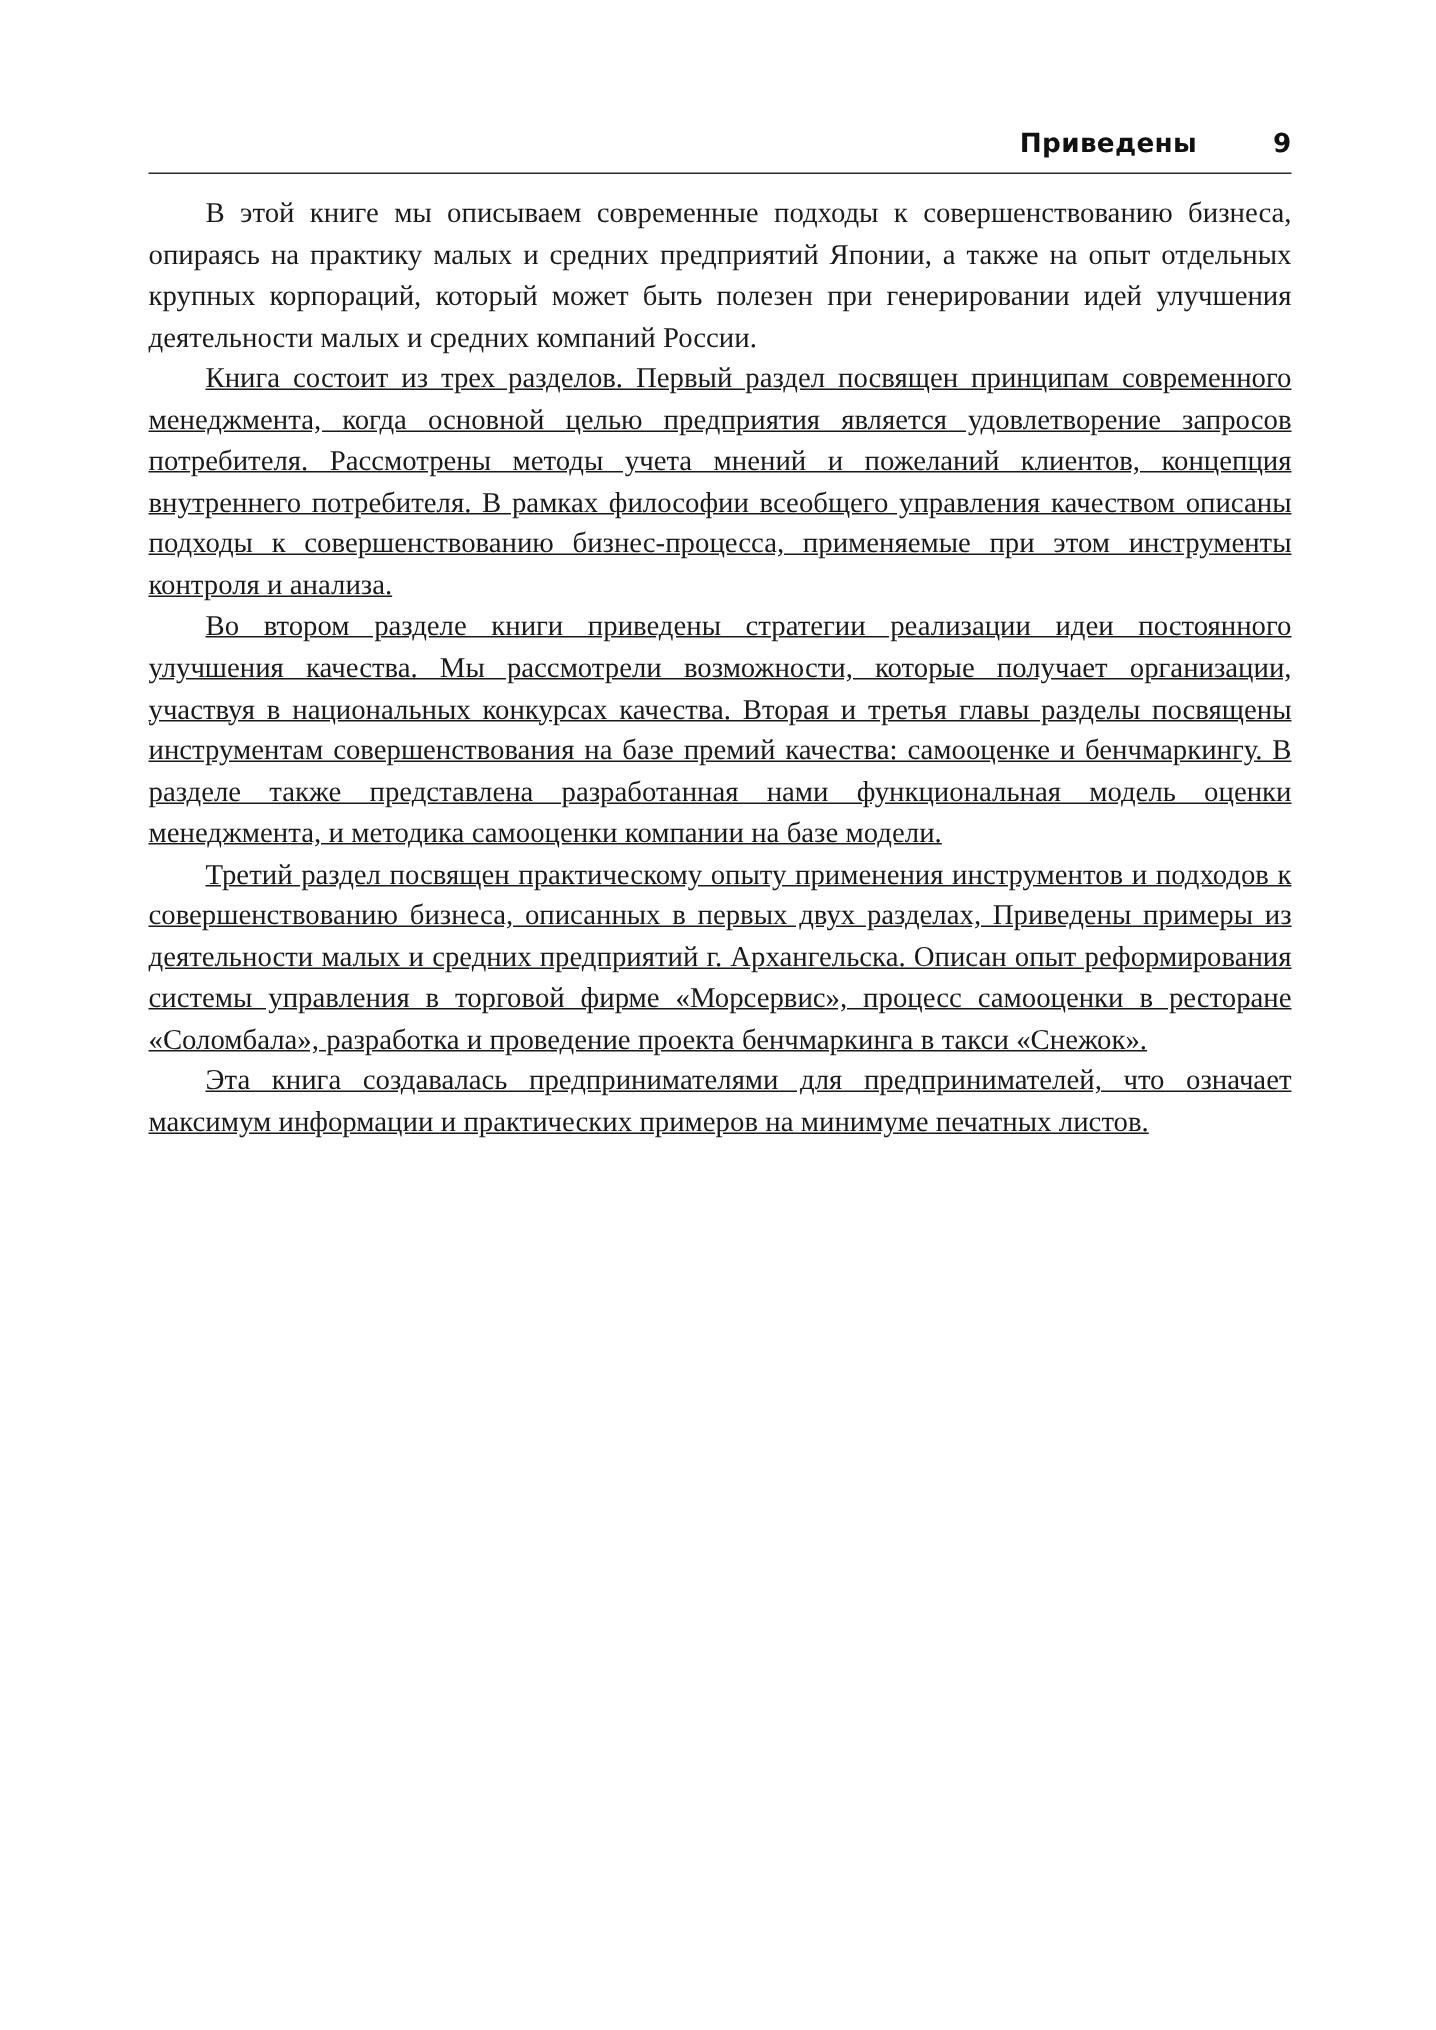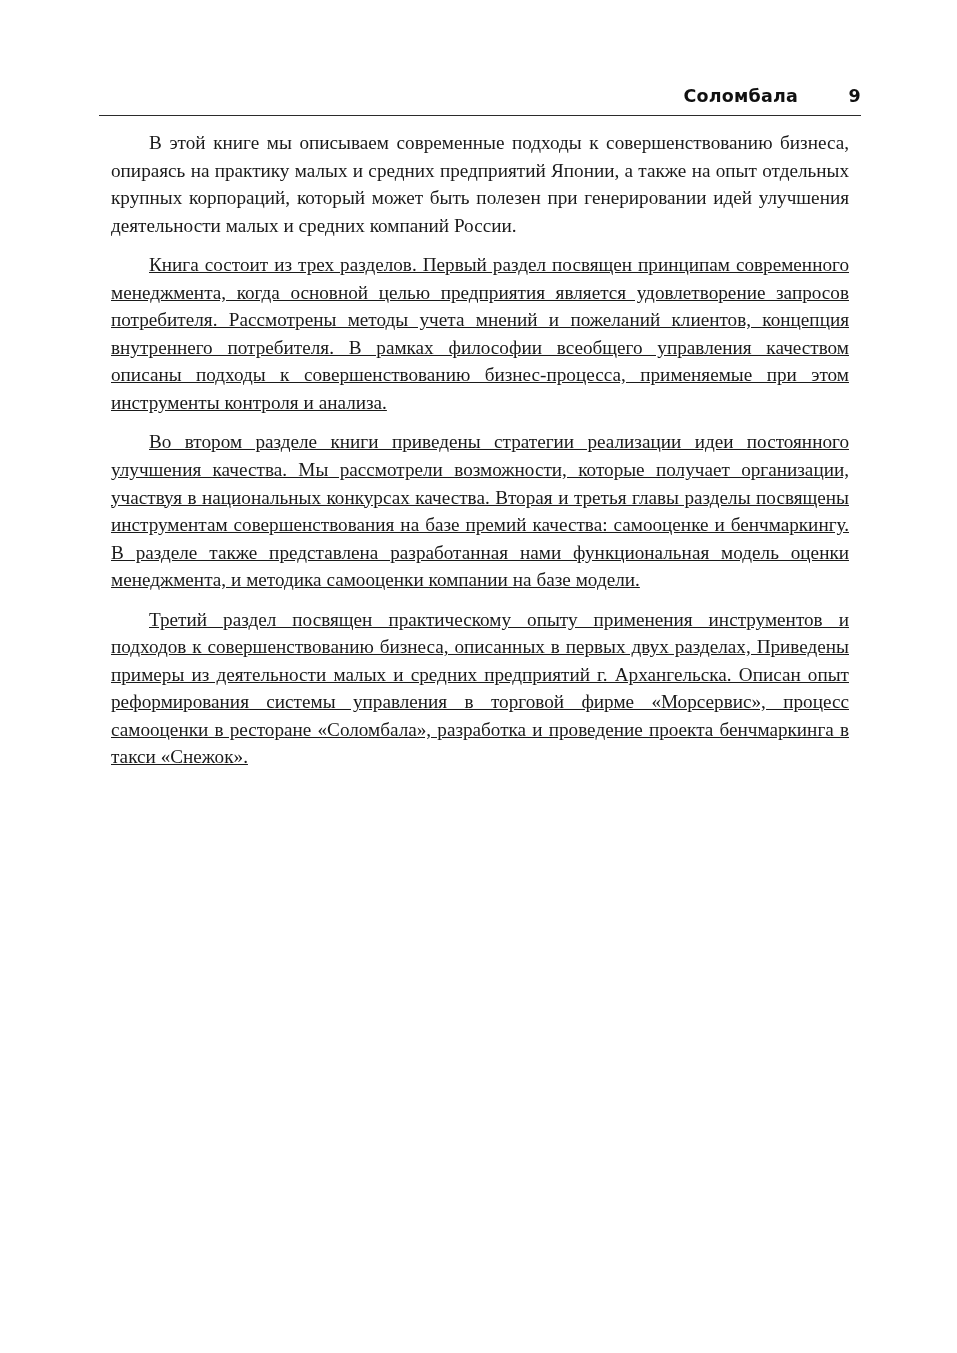--- a/index.html
+++ b/index.html
@@ -44,21 +44,21 @@
   .header-page-number {
     min-width: 22px;
     text-align: right;
   }
   .rule {
     border-top: 1.2px solid #2b2b2b;
     width: 100%;
     margin: 0 0 13px 0;
   }
   p.para {
-    margin: 12px;
+    margin: 0;
     font-size: 19.2px;
     line-height: 1.435;
     text-align: justify;
     text-indent: 38px;
     hyphens: manual;
     word-spacing: 0.1px;
   }
   p.para + p.para {
     margin-top: 0;
     text-decoration: underline;
@@ -67,24 +67,25 @@
     margin-top: 26px;
   }
 </style>
 </head>
 <body>
 
 <div class="page">
   <div class="content">
 
     <div class="header-row">
-      <span class="header-title">Соломбала</span>
+      <span class="header-title">Приведены</span>
       <span class="header-page-number">9</span>
     </div>
     <div class="rule"></div>
 
     <p class="para">В этой книге мы описываем современные подходы к совершенствованию бизнеса, опираясь на практику малых и средних предприятий Японии, а также на опыт отдельных крупных корпораций, который может быть полезен при генерировании идей улучшения деятельности малых и средних компаний России.</p>
     <p class="para">Книга состоит из трех разделов. Первый раздел посвящен принципам современного менеджмента, когда основной целью предприятия является удовлетворение запросов потребителя. Рассмотрены методы учета мнений и пожеланий клиентов, концепция внутреннего потребителя. В рамках философии всеобщего управления качеством описаны подходы к совершенствованию бизнес-процесса, применяемые при этом инструменты контроля и анализа.</p>
     <p class="para">Во втором разделе книги приведены стратегии реализации идеи постоянного улучшения качества. Мы рассмотрели возможности, которые получает организации, участвуя в национальных конкурсах качества. Вторая и третья главы разделы посвящены инструментам совершенствования на базе премий качества: самооценке и бенчмаркингу. В разделе также представлена разработанная нами функциональная модель оценки менеджмента, и методика самооценки компании на базе модели.</p>
     <p class="para">Третий раздел посвящен практическому опыту применения инструментов и подходов к совершенствованию бизнеса, описанных в первых двух разделах, Приведены примеры из деятельности малых и средних предприятий г. Архангельска. Описан опыт реформирования системы управления в торговой фирме «Морсервис», процесс самооценки в ресторане «Соломбала», разработка и проведение проекта бенчмаркинга в такси «Снежок».</p>
+    <p class="para gap">Эта книга создавалась предпринимателями для предпринимателей, что означает максимум информации и практических примеров на минимуме печатных листов.</p>
 
   </div>
 </div>
 
 </body></html>

